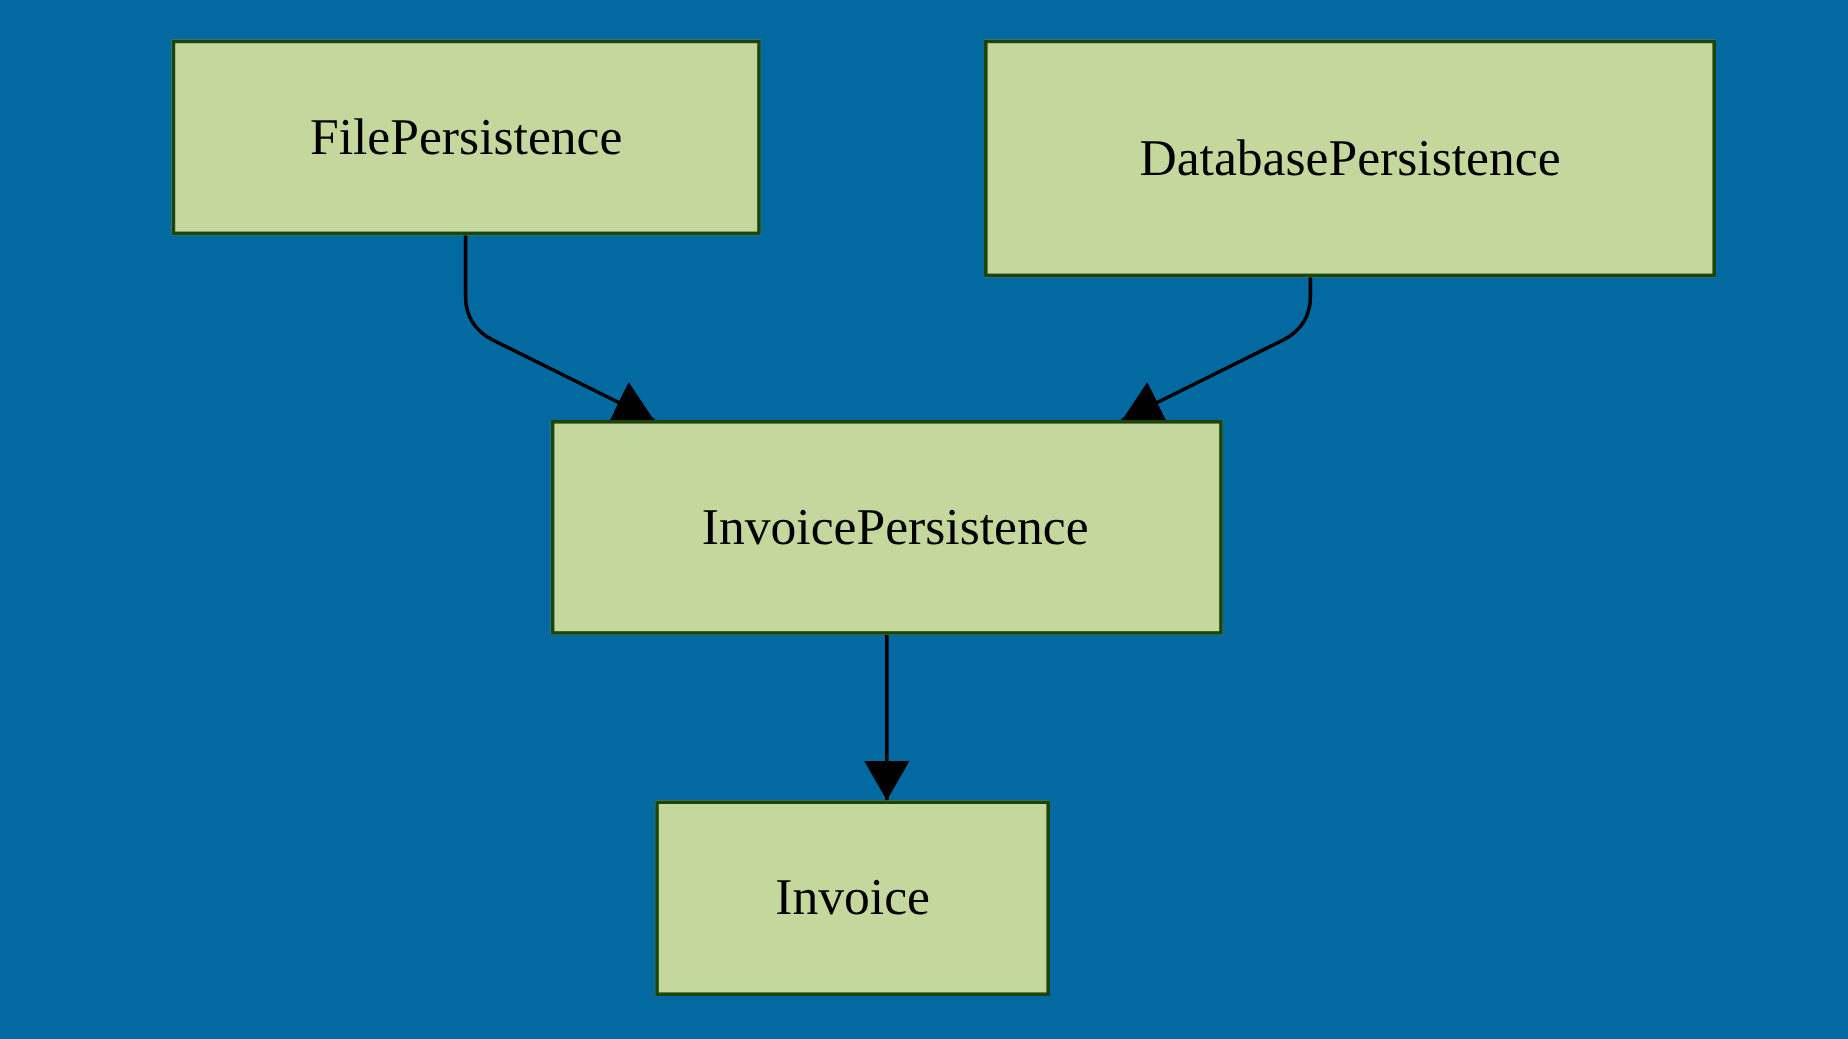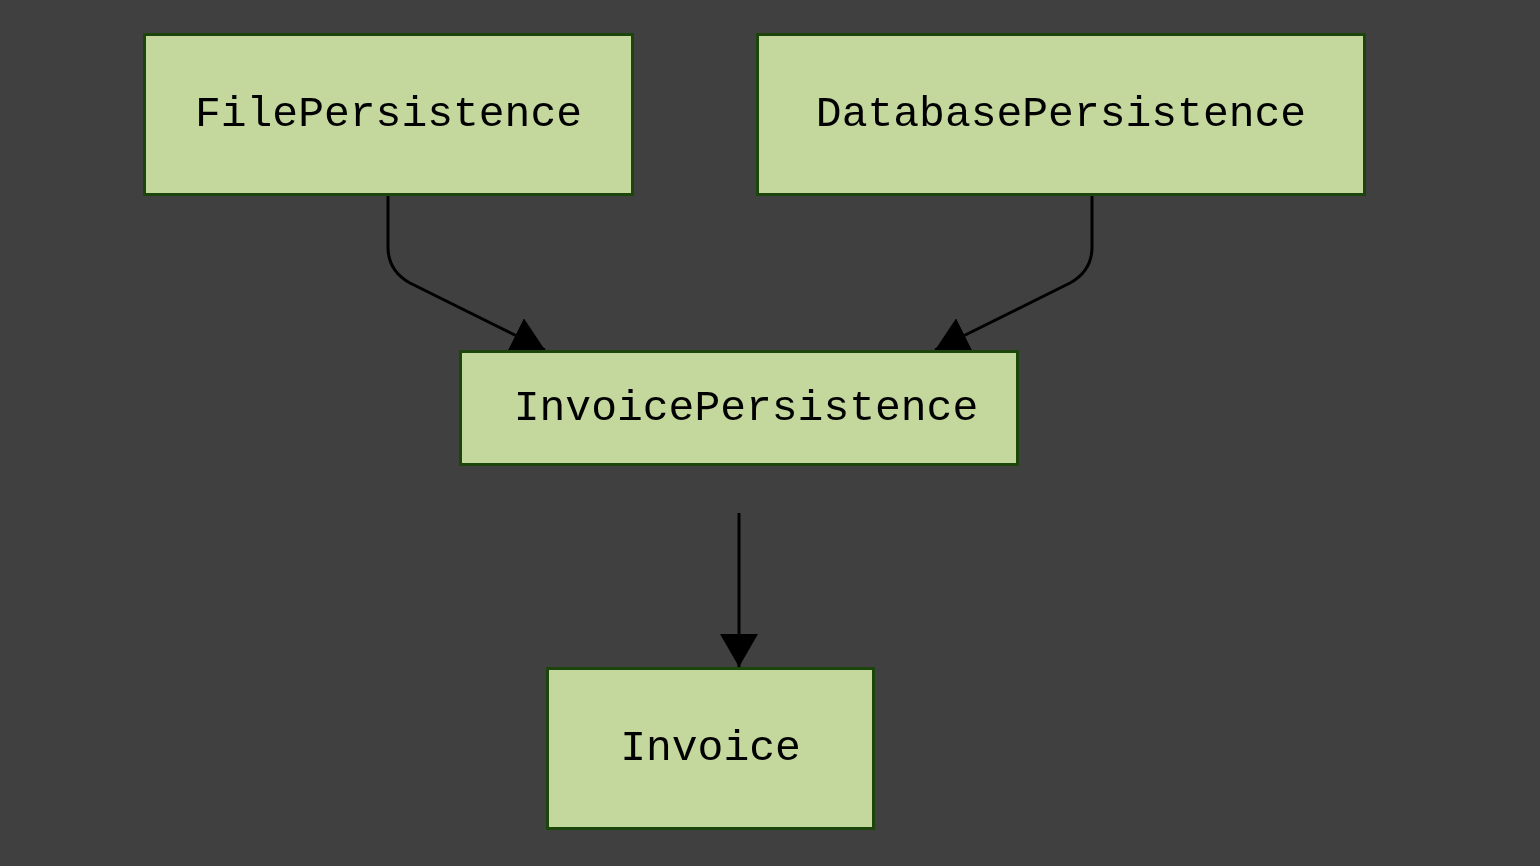--- a/index.html
+++ b/index.html
@@ -3,23 +3,23 @@
 <meta charset="utf-8">
 <style>
   html, body {
     margin: 0;
     padding: 0;
   }
   .canvas {
     position: relative;
     width: 1540px;
     height: 866px;
-    background: #404040;
+    background: #0369a1;
     overflow: hidden;
-    font-family: Liberation Mono, monospace;
+    font-family: Liberation Serif, serif;
   }
   .edges-layer {
     position: absolute;
     left: 0;
     top: 0;
     width: 1540px;
     height: 866px;
     display: block;
   }
   .edge {
@@ -42,30 +42,30 @@
     letter-spacing: 0px;
     white-space: nowrap;
   }
   .node-file-persistence {
     left: 143px;
     top: 33px;
     width: 491px;
     height: 163px;
   }
   .node-database-persistence {
-    left: 756px;
+    left: 820px;
     top: 33px;
     width: 610px;
-    height: 163px;
+    height: 198px;
   }
   .node-invoice-persistence {
     left: 459px;
     top: 350px;
     width: 560px;
-    height: 116px;
+    height: 179px;
     padding-left: 14px;
   }
   .node-invoice {
     left: 546px;
     top: 667px;
     width: 329px;
     height: 163px;
   }
 </style>
 </head>

